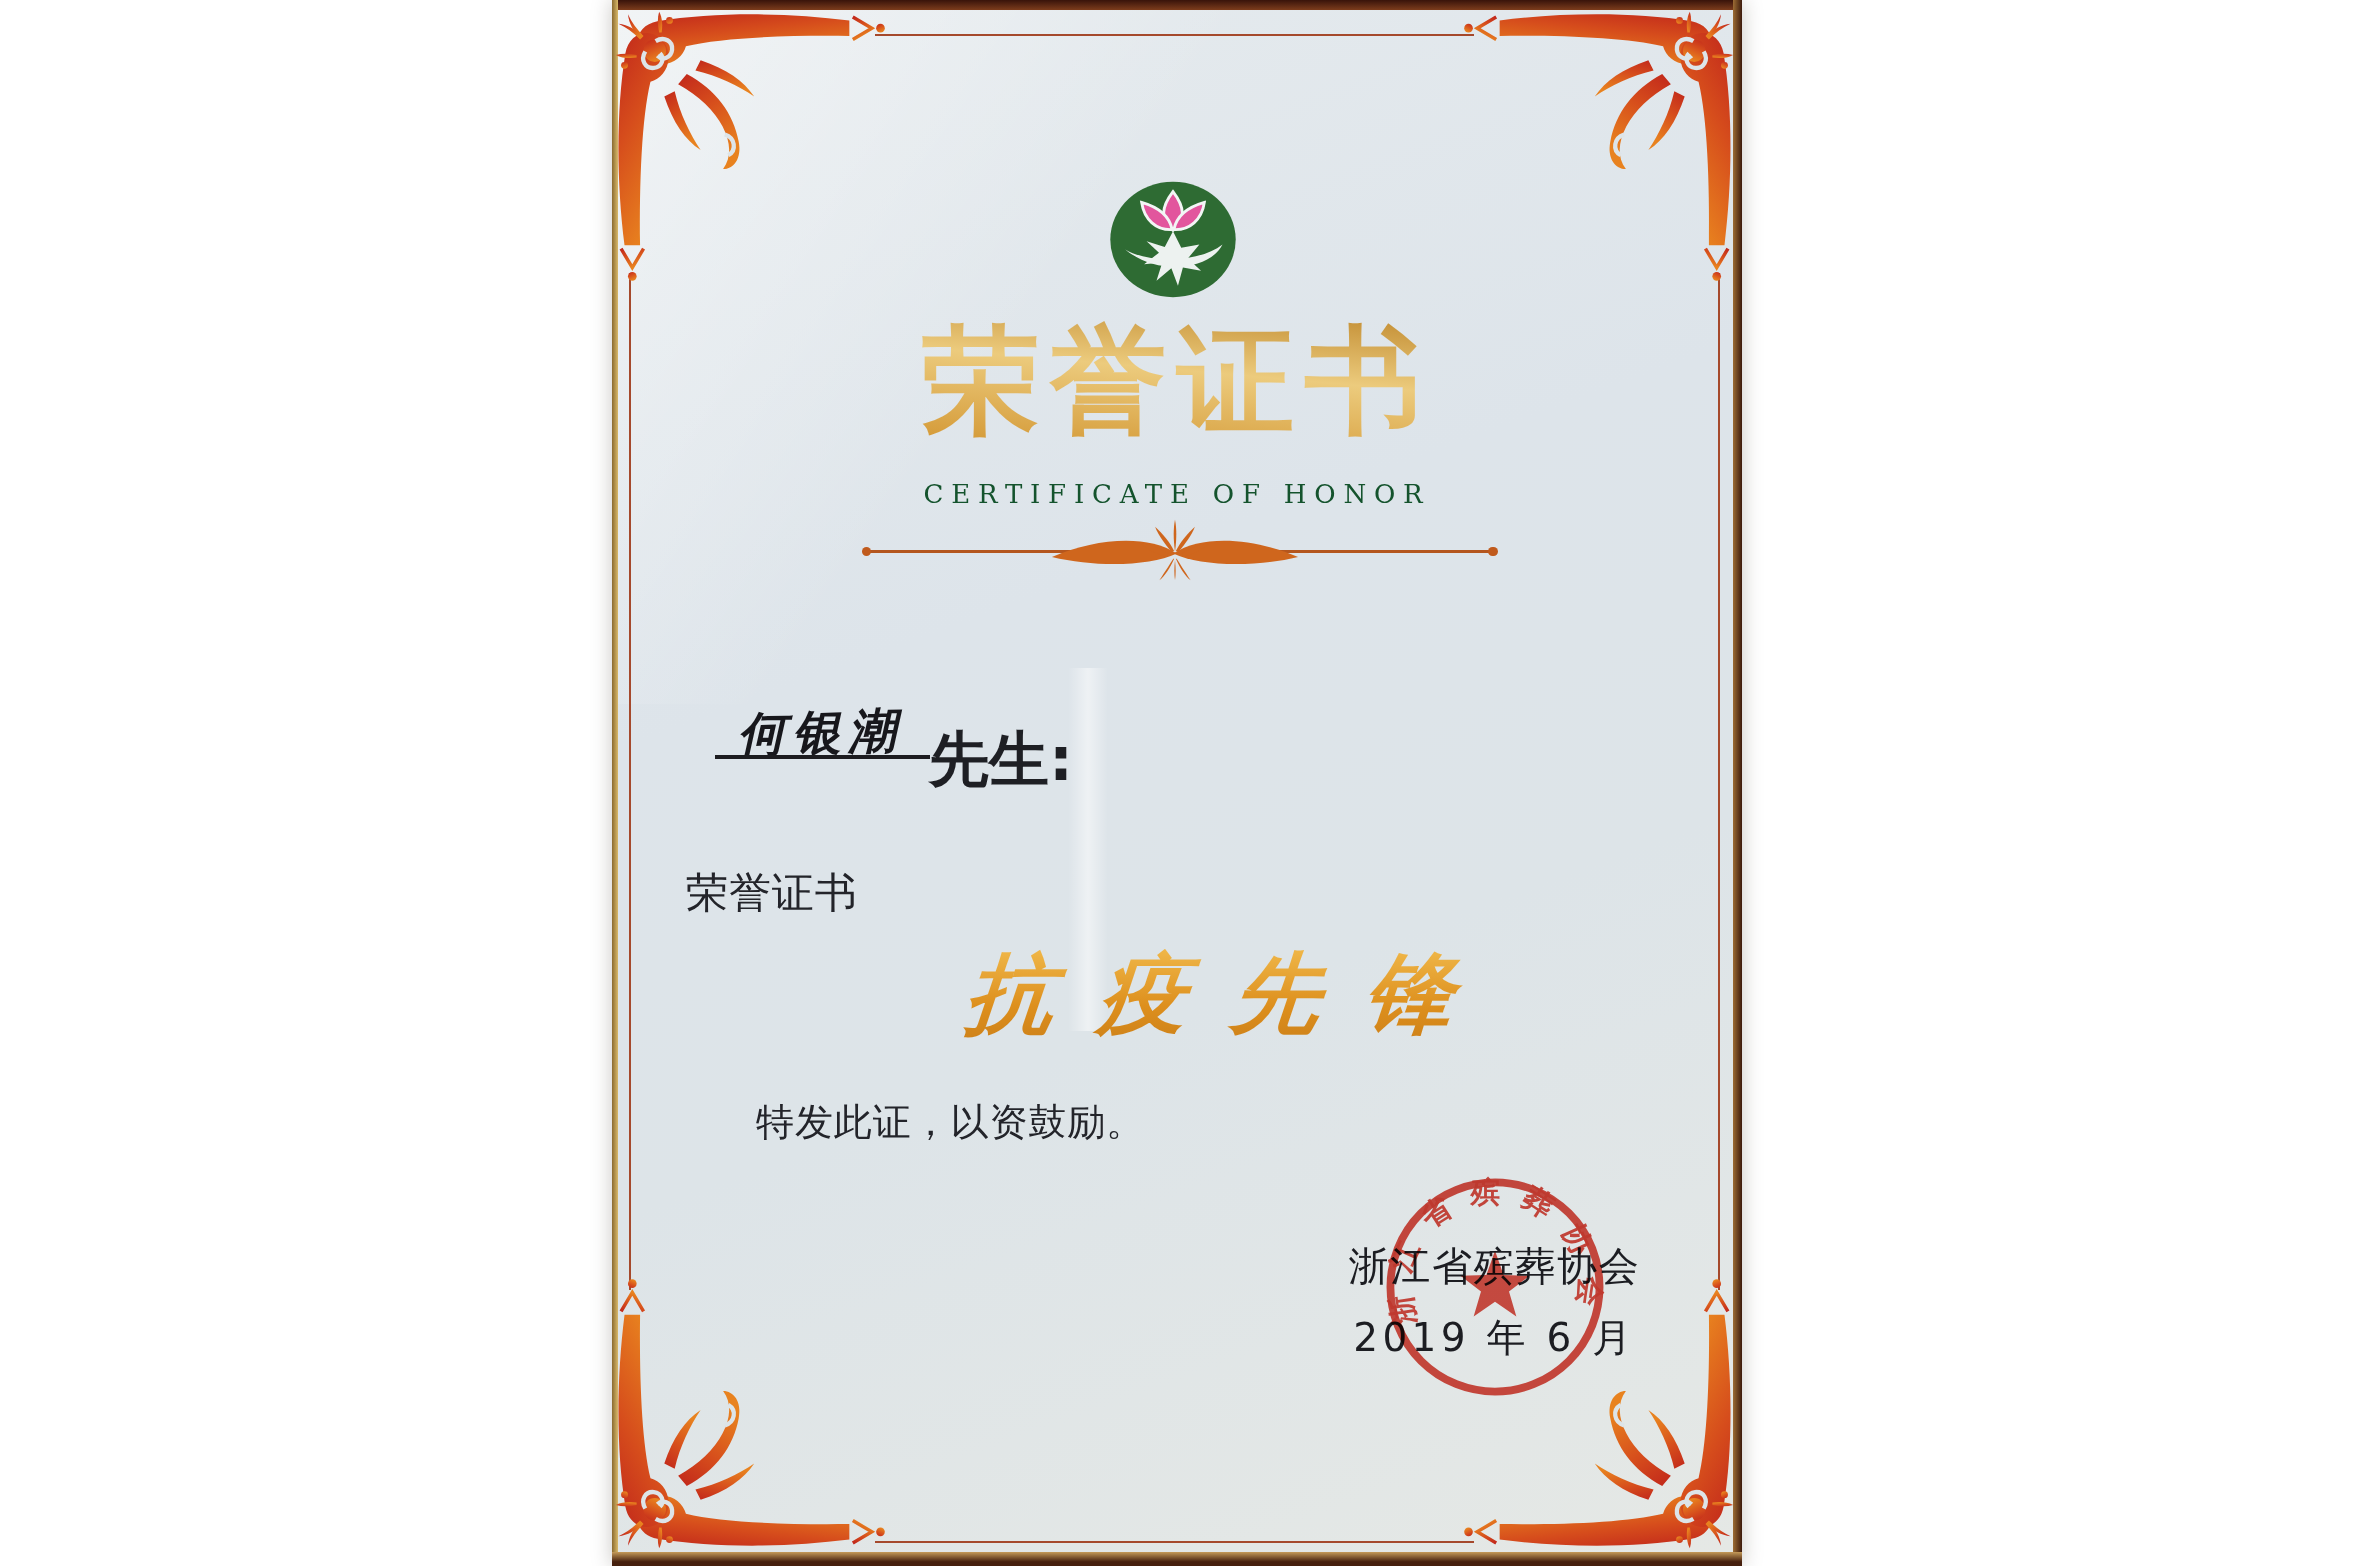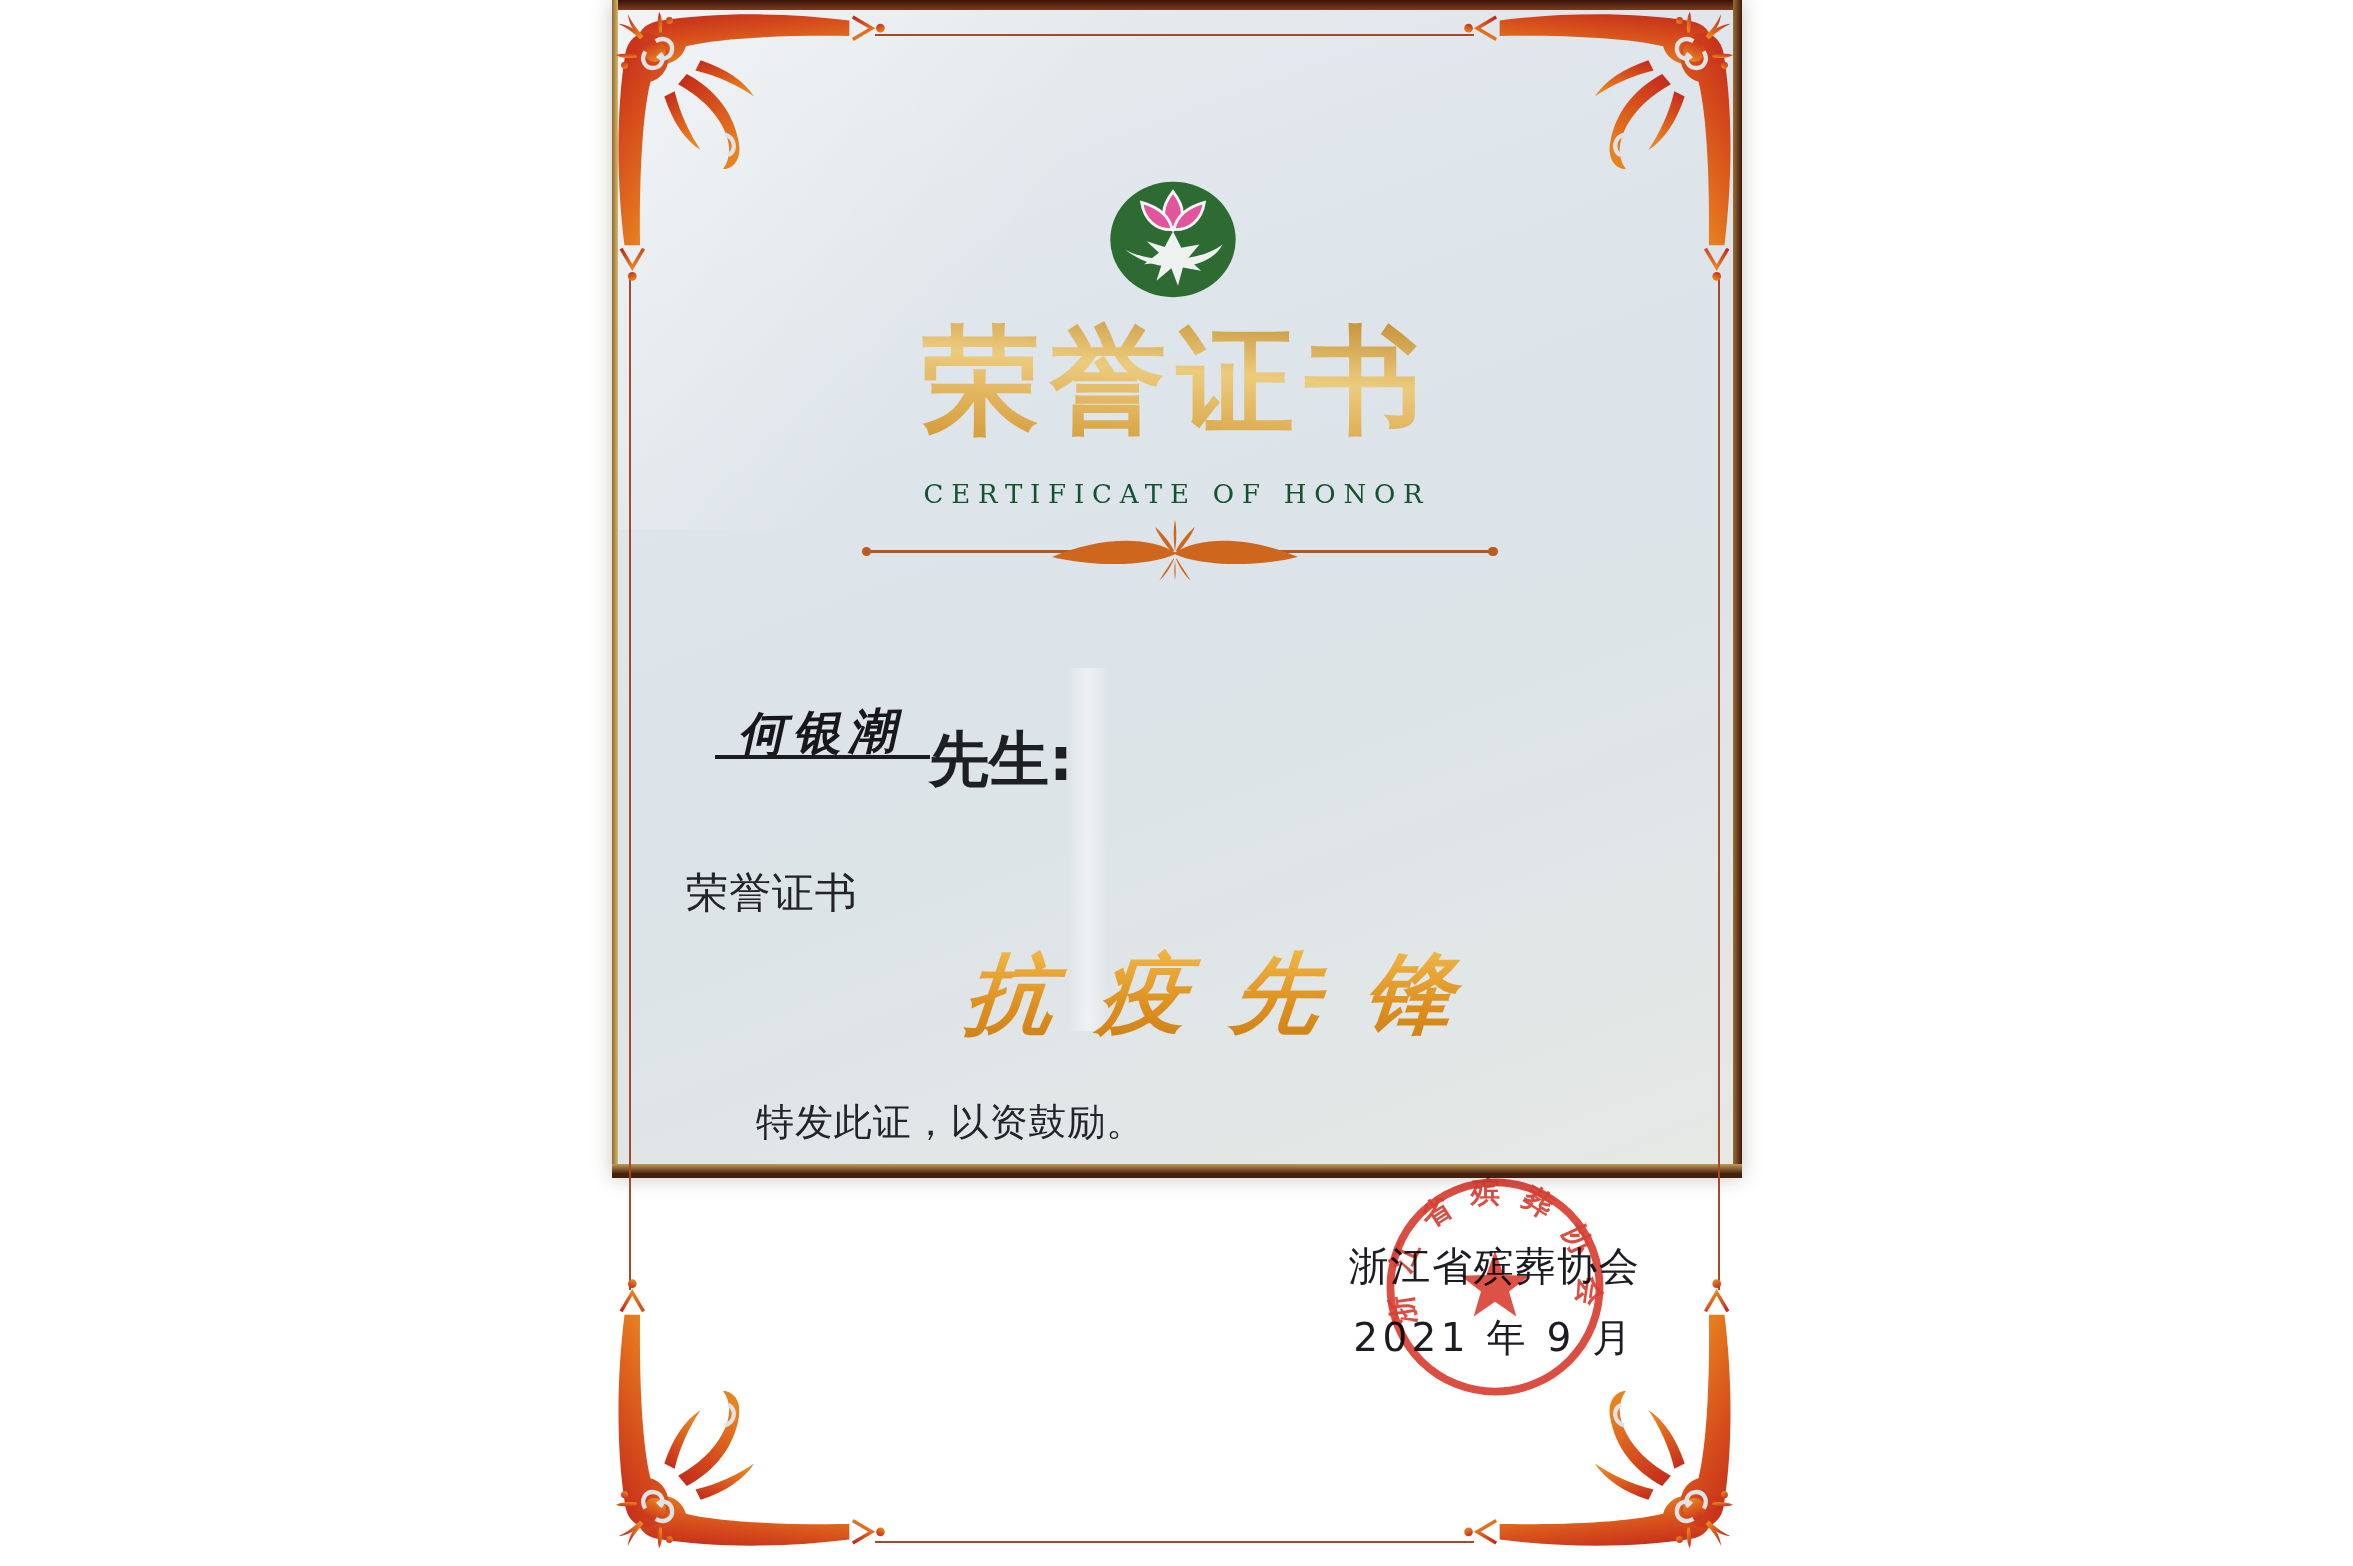--- a/index.html
+++ b/index.html
@@ -1,18 +1,18 @@
 <!DOCTYPE html>
 <html style="font-size:14px"><head>
 <meta charset="utf-8">
 <style>
   html,body{margin:0;padding:0;background:#ffffff;}
   .stage{position:relative;width:2354px;height:1566px;background:#ffffff;overflow:hidden;
          font-family:"DejaVu Sans","Liberation Sans",sans-serif;}
-  .cert{position:absolute;left:612px;top:0;width:1130px;height:1178px;
+  .cert{position:absolute;left:612px;top:0;width:1130px;height:1566px;
         box-shadow:0 0 19px rgba(40,30,20,.25);}
   .edge-top{position:absolute;left:0;top:0;width:100%;height:10.4px;
         background:linear-gradient(180deg,#38130a,#7c3c1c);}
   .edge-bottom{position:absolute;left:0;bottom:0;width:100%;height:14px;
         background:linear-gradient(180deg,#c49a58,#46200e 70%);}
   .edge-left{position:absolute;left:0;top:0;width:6px;height:100%;
         background:linear-gradient(90deg,#8a6a30,#d9b96a);}
   .edge-right{position:absolute;right:0;top:0;width:9.5px;height:100%;
         background:linear-gradient(90deg,#9c6c34,#3c1a0c);}
   .paper{position:absolute;left:6px;right:9.5px;top:10.4px;bottom:14px;
@@ -262,21 +262,21 @@
     <div class="name-underline"></div>
     <div class="honorific">先生:</div>
 
     <div class="body-line line2">荣誉证书</div>
 
     <div class="award">抗疫先锋</div>
 
     <div class="closing">特发此证，以资鼓励。</div>
 
     <div class="issuer">浙江省殡葬协会</div>
-    <div class="date">2021 年 9 月</div>
+    <div class="date">2019 年 6 月</div>
 
     <svg class="seal" viewBox="0 0 280 280">
       <circle cx="140" cy="140" r="121" fill="none" stroke="#d5281b" stroke-width="9" opacity="0.92"></circle>
       <polygon points="140,98 150,126.2 179.9,127 156.2,145.3 164.7,174 140,157 115.3,174 123.8,145.3 100.1,127 130,126.2" fill="#d5281b" opacity="0.9"></polygon>
       <path id="sealArc" d="M 47.9,173.5 A 98,98 0 1 1 232.1,173.5" fill="none"></path>
       <text font-size="34" fill="#d5281b" letter-spacing="22" opacity="0.92" font-family="DejaVu Sans, sans-serif" font-weight="bold">
         <textPath href="#sealArc" startOffset="50%" text-anchor="middle">浙江省殡葬协会</textPath>
       </text>
     </svg>
 

